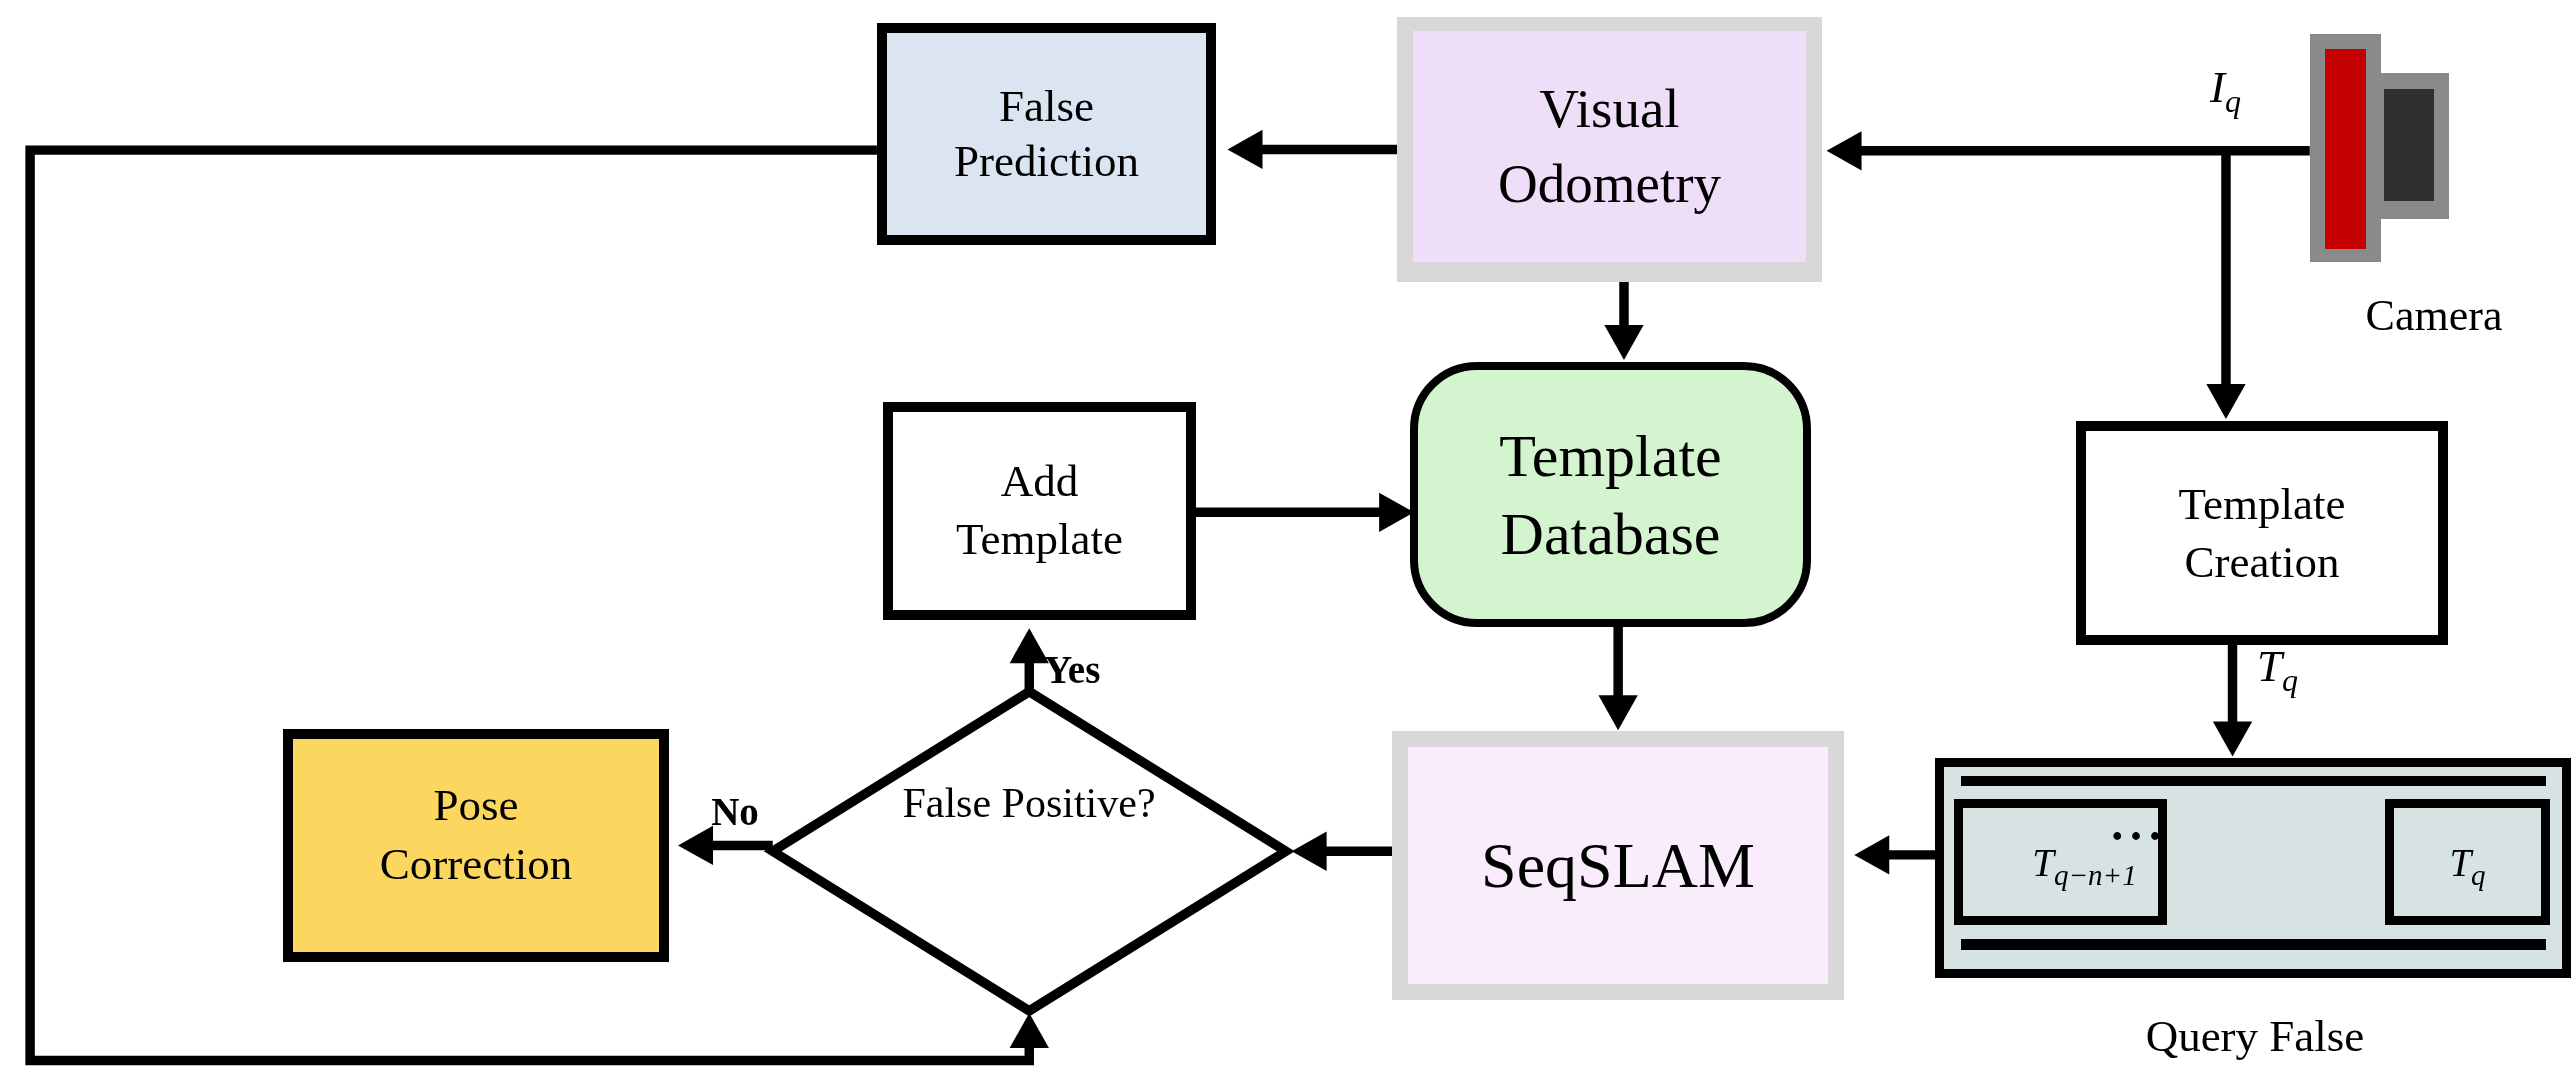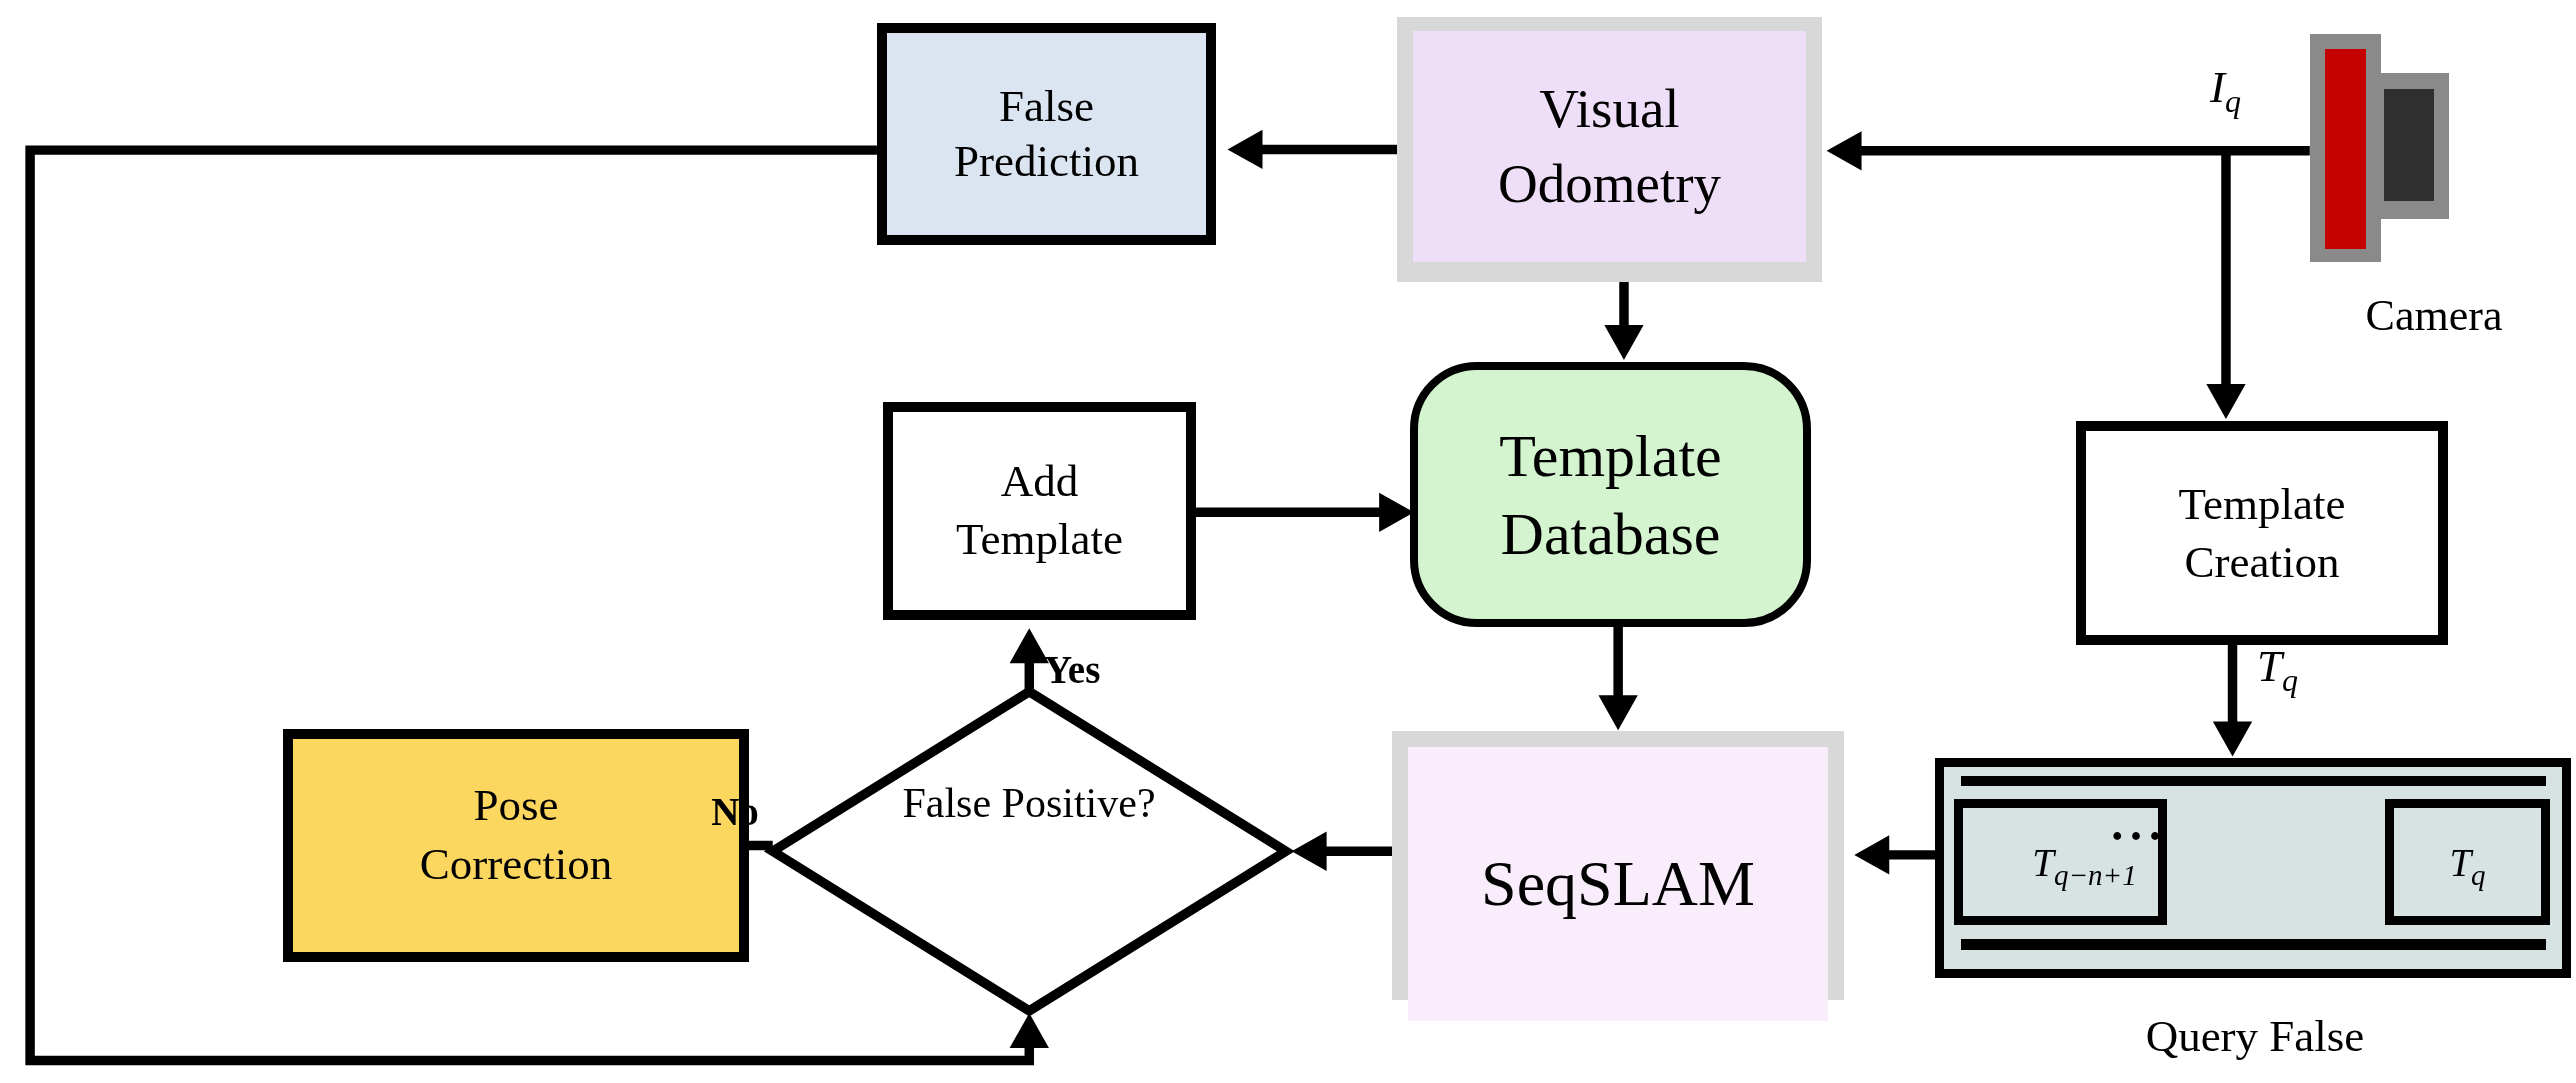--- a/index.html
+++ b/index.html
@@ -25,23 +25,23 @@
   .template-database{left:1410px;top:362px;width:401px;height:265px;border:8.7px solid #000;border-radius:67px;background:var(--td-fill,#d4f4cf);font-size:60px;line-height:1.3;}
   .template-database .lbl{width:292px;}
 
   .add-template{left:883px;top:402px;width:313px;height:218px;border:10.2px solid #000;background:#ffffff;font-size:45px;line-height:1.3;}
   .add-template .lbl{width:219px;padding-bottom:29px;margin-top:27px;}
 
   .template-creation{left:2076px;top:421px;width:372px;height:224px;border:10.2px solid #000;background:#ffffff;font-size:45px;line-height:1.3;}
   .template-creation .lbl{width:233px;}
 
   .seq-outer{left:1392px;top:731px;width:452px;height:269px;background:var(--frame-gray,#d8d8d8);}
-  .seq-inner{left:1408px;top:747px;width:420px;height:274px;background:var(--seq-fill,#f9edfb);font-size:64px;}
-
-  .pose-correction{left:283px;top:729px;width:466px;height:233px;border:10.2px solid #000;background:var(--pc-fill,#fcd75f);font-size:45px;line-height:1.3;}
+  .seq-inner{left:1408px;top:747px;width:420px;height:237px;background:var(--seq-fill,#f9edfb);font-size:64px;}
+
+  .pose-correction{left:283px;top:729px;width:386px;height:233px;border:10.2px solid #000;background:var(--pc-fill,#fcd75f);font-size:45px;line-height:1.3;}
   .pose-correction .lbl{width:248px;padding-bottom:22px;}
 
   .decision-label{left:883px;top:774px;width:292px;font-size:42px;line-height:1.4;z-index:3;}
 
   
   .query-buffer{left:1935px;top:758px;width:636px;height:220px;border:9.5px solid #000;background:var(--qb-fill,#d6e3e2);}
   .qb-bar{position:absolute;background:#000;z-index:3;}
   .qb-bar.top{left:1961px;top:776px;width:585px;height:10.2px;}
   .qb-bar.bottom{left:1961px;top:939px;width:585px;height:11px;}
   .qb-slot{position:absolute;top:799px;width:147px;height:108px;border:9.5px solid #000;background:var(--qb-fill,#d6e3e2);z-index:3;display:flex;align-items:center;justify-content:center;}

